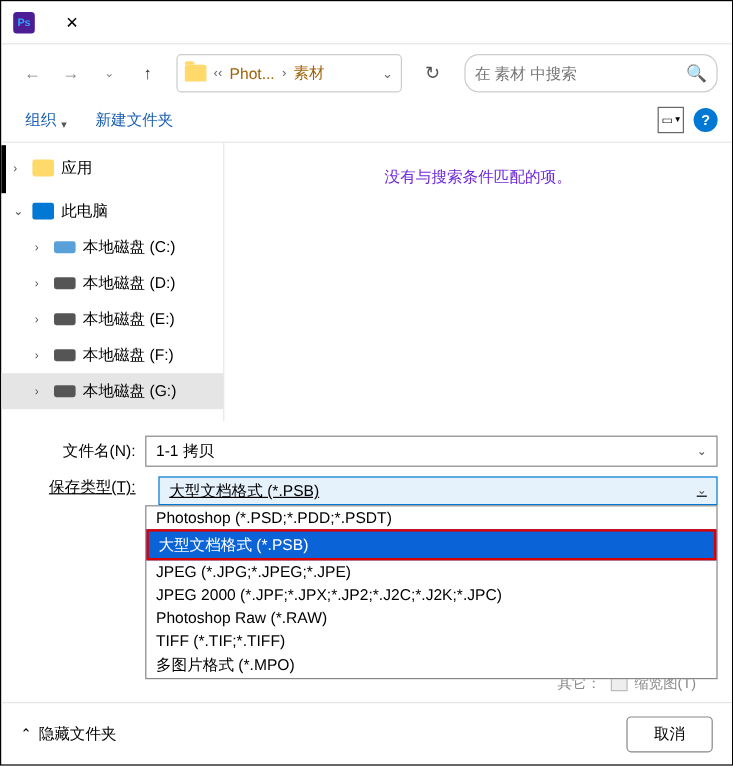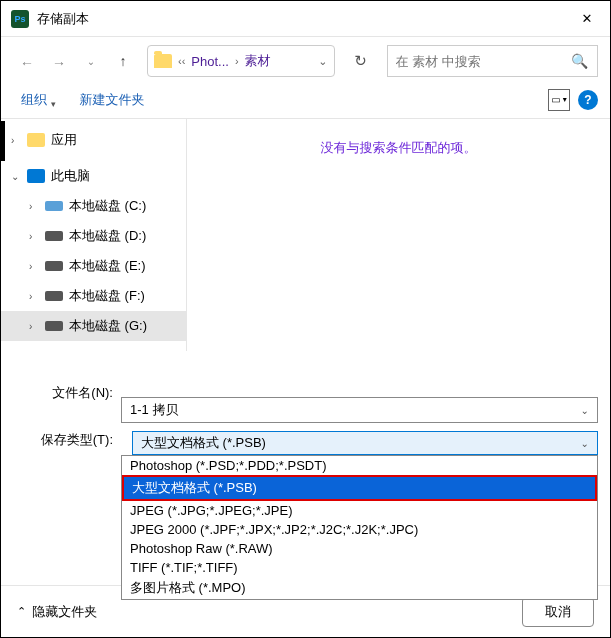--- a/index.html
+++ b/index.html
@@ -1,32 +1,32 @@
 <!DOCTYPE html>
 <html><head>
 <meta charset="utf-8">
 <style>
 * { box-sizing: border-box; margin: 0; padding: 0; font-family: "Microsoft YaHei", "Segoe UI", sans-serif; }
 body { background: #fff; width: 611px; height: 638px; overflow: hidden; border: 1px solid #000; position: relative; }
 
 .titlebar { height: 36px; display: flex; align-items: center; padding: 0 0 0 10px; border-bottom: 1px solid #e5e5e5; }
-.ps-icon { width: 18px; height: 18px; background: #14532d; color: #31a8ff; display: flex; align-items: center; justify-content: center; font-size: 9px; font-weight: bold; border-radius: 3px; margin-right: 8px; }
+.ps-icon { width: 18px; height: 18px; background: #4c1d95; color: #31a8ff; display: flex; align-items: center; justify-content: center; font-size: 9px; font-weight: bold; border-radius: 3px; margin-right: 8px; }
 .title { font-size: 13px; flex: 1; }
 .win-close { width: 46px; height: 36px; display: flex; align-items: center; justify-content: center; font-size: 13px; }
 
 .nav-row { height: 44px; display: flex; align-items: center; padding: 8px 12px 4px 12px; gap: 4px; }
 .nav-btn { width: 28px; height: 28px; display: flex; align-items: center; justify-content: center; color: #888; font-size: 14px; }
 .nav-btn.enabled { color: #333; }
 .path-box { flex: 1.4; height: 32px; border: 1px solid #ccc; border-radius: 4px; display: flex; align-items: center; padding: 0 6px; margin: 0 6px; gap: 6px; }
 .folder-icon { width: 18px; height: 14px; background: #ffd96a; border-radius: 2px 2px 0 0; position: relative; }
 .folder-icon::before { content: ""; position: absolute; top: -3px; left: 0; width: 8px; height: 3px; background: #ffd96a; border-radius: 2px 2px 0 0; }
-.path-seg { font-size: 13px; color: #4c1d95; }
+.path-seg { font-size: 13px; color: #a16207; }
 .chev { color: #666; font-size: 11px; }
 .refresh-btn { width: 32px; height: 32px; display: flex; align-items: center; justify-content: center; font-size: 15px; color: #555; }
-.search-box { flex: 1; height: 32px; border: 1px solid #ccc; border-radius: 0; display: flex; align-items: center; padding: 0 8px; margin-left: 6px; }
+.search-box { flex: 1; height: 32px; border: 1px solid #ccc; border-radius: 12px; display: flex; align-items: center; padding: 0 8px; margin-left: 6px; }
 .search-input { border: none; outline: none; font-size: 13px; color: #888; flex: 1; }
 .search-icon { color: #666; font-size: 14px; }
 
 .toolbar { height: 38px; display: flex; align-items: center; padding: 0 12px; gap: 8px; border-bottom: 1px solid #e5e5e5; }
 .tool-link { font-size: 13px; color: #1a5fb4; padding: 4px 8px; display: flex; align-items: flex-end; gap: 4px; }
 .tool-link .drop { font-size: 9px; color: #555; }
 .tool-spacer { flex: 1; }
 .view-btn { width: 22px; height: 22px; border: 1px solid #666; display: flex; align-items: center; justify-content: center; font-size: 10px; }
 .help-btn { width: 20px; height: 20px; border-radius: 50%; background: #0078d4; color: #fff; display: flex; align-items: center; justify-content: center; font-size: 12px; font-weight: bold; }
 
@@ -36,24 +36,24 @@
 .tree-item.sel { background: #e5e5e5; }
 .tree-arrow { width: 10px; color: #555; font-size: 10px; }
 .drive-icon { width: 18px; height: 10px; background: #555; border-radius: 2px; }
 .pc-icon { width: 18px; height: 14px; background: #0078d4; border-radius: 2px; }
 .app-icon { width: 18px; height: 14px; background: #ffd96a; border-radius: 2px; }
 .tree-item.indent1 { padding-left: 28px; }
 .content-pane { flex: 1; display: flex; align-items: flex-start; justify-content: center; padding-top: 20px; font-size: 13px; color: #6d28d9; }
 
 .file-row { display: flex; align-items: center; padding: 6px 12px; gap: 8px; margin-top: 6px; }
 .file-label { width: 100px; text-align: right; font-size: 13px; }
-.file-input { flex: 1; height: 26px; border: 1px solid #888; padding: 0 8px; font-size: 13px; display: flex; align-items: center; justify-content: space-between; margin-top: 34px; }
+.file-input { flex: 1; height: 26px; border: 1px solid #888; padding: 0 8px; font-size: 13px; display: flex; align-items: center; justify-content: space-between; }
 .file-drop { font-size: 10px; color: #555; }
 
-.type-row { display: flex; align-items: flex-start; padding: 2px 12px 0 12px; gap: 8px; }
+.type-row { display: flex; align-items: flex-start; padding: 2px 12px 0 12px; gap: 8px; text-decoration: underline; }
 .type-select { flex: 1; position: relative; padding-left: 11px; }
 .type-closed { height: 24px; background: #e5f1fb; border: 1px solid #0078d4; padding: 0 8px; font-size: 13px; display: flex; align-items: center; justify-content: space-between; }
 .dropdown { position: absolute; top: 24px; left: 0; right: 0; background: #fff; border: 1px solid #888; font-size: 13px; z-index: 10; }
 .dd-item { padding: 2px 8px; }
 .dd-item.hl { background: #0a64d8; color: #fff; border: 2px solid #d00; }
 
 .below-area { position: absolute; left: 0; right: 0; top: 558px; height: 20px; display: flex; align-items: center; justify-content: flex-end; padding: 0 30px; font-size: 12px; color: #888; }
 .checkbox-dis { width: 14px; height: 14px; border: 1px solid #bbb; background: #eee; margin-right: 6px; }
 
 .footer { position: absolute; bottom: 0; left: 0; right: 0; height: 52px; border-top: 1px solid #e5e5e5; display: flex; align-items: center; padding: 0 16px; gap: 12px; }
@@ -62,21 +62,20 @@
 .btn { height: 30px; border: 1px solid #888; border-radius: 4px; background: #fff; font-size: 13px; padding: 0 22px; display: flex; align-items: center; }
 .btn.primary { min-width: 100px; justify-content: center; }
 
 .left-slit { position:absolute; left:0; top:120px; width:4px; height:40px; background:#000; }
 </style>
 </head>
 <body>
 
 <div class="titlebar">
   <div class="ps-icon">Ps</div>
-  <div class="title">存储副本</div>
   <div class="win-close">✕</div>
 </div>
 
 <div class="nav-row">
   <div class="nav-btn">←</div>
   <div class="nav-btn">→</div>
   <div class="nav-btn" style="font-size:10px">⌄</div>
   <div class="nav-btn enabled">↑</div>
   <div class="path-box">
     <div class="folder-icon"></div>

